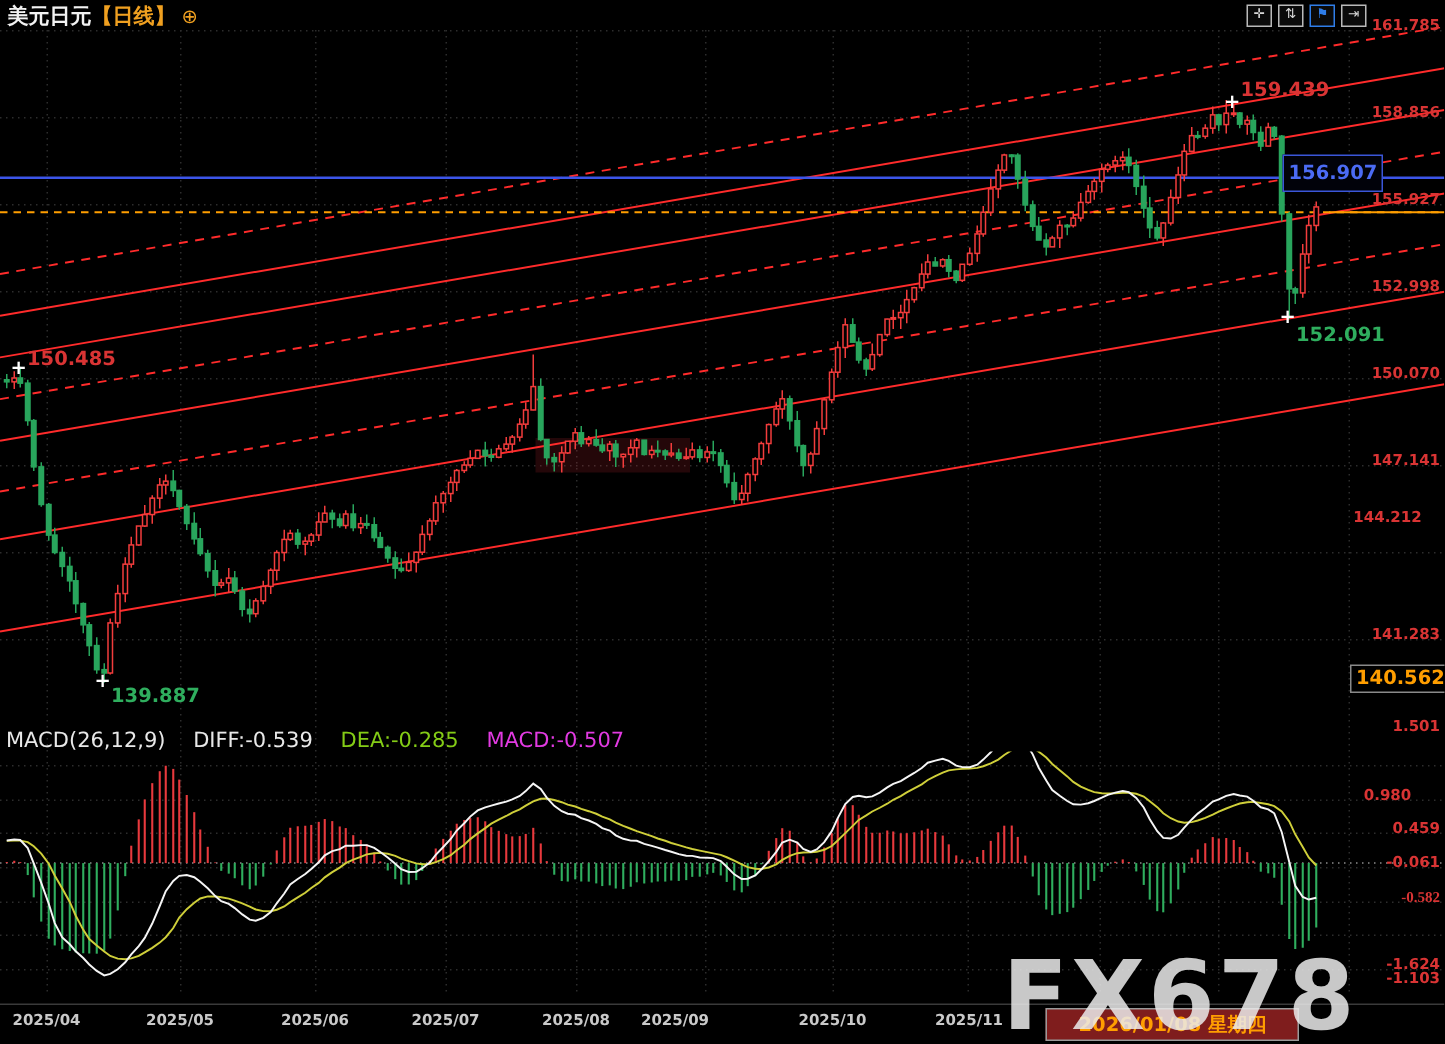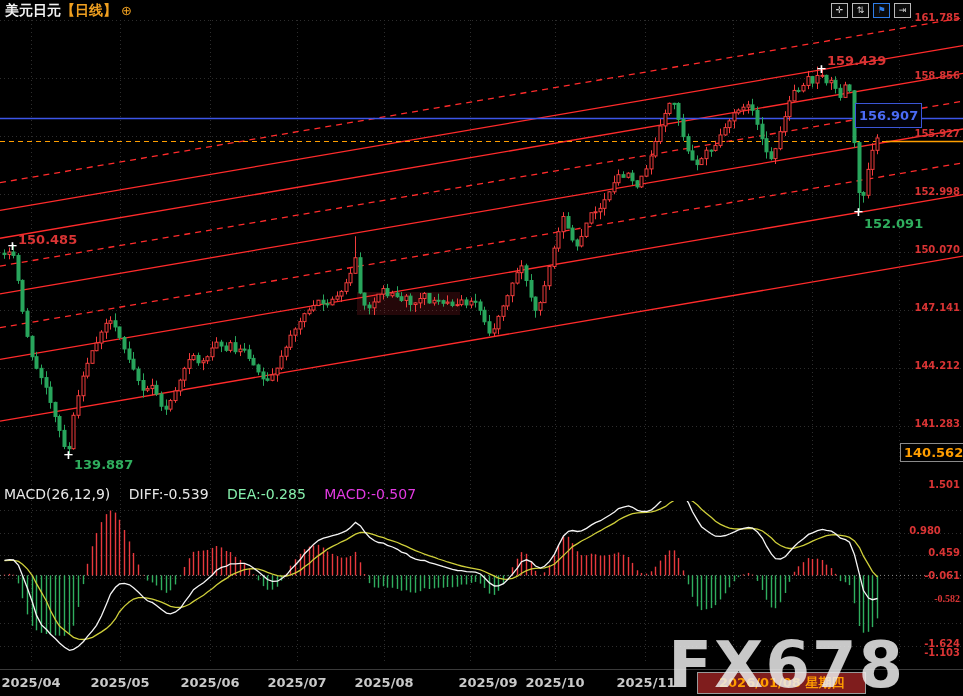--- a/index.html
+++ b/index.html
@@ -11,32 +11,32 @@
   .title-row{left:5px;top:2px;font-size:14px;color:#e8e8e8;white-space:nowrap;}
   .title-sym{color:#f2f2f2;font-weight:bold;}
   .title-period{color:#f0a020;font-weight:bold;}
   .title-add{color:#f0a020;margin-left:4px;font-size:13px;cursor:pointer;}
   .toolbar{right:52px;top:3px;display:flex;gap:4px;}
   .tool-btn{width:15px;height:13px;border:1px solid #b9b9b9;color:#d8d8d8;font-size:9px;
             line-height:13px;text-align:center;cursor:pointer;background:#0a0a0a;}
   .tool-btn.active{border-color:#2f7de8;color:#2f7de8;}
   .axis-label{position:absolute;right:3px;width:70px;text-align:right;font-size:10px;
               font-weight:bold;color:#d93434;letter-spacing:0;}
-  .month-label{position:absolute;font-size:13px;font-weight:bold;color:#c9c9c9;
+  .month-label{position:absolute;font-size:10px;font-weight:bold;color:#c9c9c9;
                transform:translateX(-50%);top:675px;white-space:nowrap;}
   .swing-label{position:absolute;font-size:13px;font-weight:bold;white-space:nowrap;}
   .plus-marker{position:absolute;color:#ffffff;font-size:13px;font-weight:bold;line-height:10px;}
   .px-box{position:absolute;border:1px solid #8a8a8a;background:#000;color:#ff9e00;
           font-size:13px;font-weight:bold;text-align:right;padding:1px 3px;}
   .blue-box{position:absolute;border:1px solid #3b56d8;background:#01020a;color:#4b6bf5;
             font-size:13px;font-weight:bold;padding:4px 3px;}
   .macd-legend{left:4px;top:486px;font-size:14px;white-space:nowrap;}
   .macd-legend span{margin-right:14px;}
   .lg-white{color:#e8e8e8;}
-  .lg-yellow{color:#86efac;}
+  .lg-yellow{color:#84cc16;}
   .lg-magenta{color:#e23ae2;margin-top:15px;}
   .date-box{position:absolute;border:1px solid #9a9a9a;background:#7f1d1d;color:#ff9e00;
             font-size:13px;font-weight:bold;padding:1px 21px;white-space:nowrap;}
   .watermark{position:absolute;right:58px;top:628px;font-size:64px;color:rgba(235,235,235,0.85);
              font-weight:bold;letter-spacing:2px;}
   .x-axis-line{position:absolute;left:0;top:669px;width:963px;height:0;border-top:1px solid #3a3a3a;}
 </style>
 </head>
 <body>
 
@@ -683,39 +683,39 @@
     <div class="tool-btn">⇥</div>
   </div>
 
   <div id="price-axis">
       <div class="axis-label" style="top: 12px;">161.785</div>
       <div class="axis-label" style="top: 70px;">158.856</div>
       <div class="axis-label" style="top: 128px;">155.927</div>
       <div class="axis-label" style="top: 186px;">152.998</div>
       <div class="axis-label" style="top: 244px;">150.070</div>
       <div class="axis-label" style="top: 302px;">147.141</div>
-      <div class="axis-label" style="top: 360px;">144.212</div>
+      <div class="axis-label" style="top: 340px; text-align: center;">144.212</div>
       <div class="axis-label" style="top: 418px;">141.283</div>
     </div>
   <div id="macd-axis">
       <div class="axis-label" style="top: 479px; text-align: right;">1.501</div>
       <div class="axis-label" style="top: 525px; text-align: center;">0.980</div>
       <div class="axis-label" style="top: 547px;">0.459</div>
       <div class="axis-label" style="top: 570px;">-0.061</div>
       <div class="axis-label" style="top: 593px; font-family: Liberation Serif, serif;">-0.582</div>
       <div class="axis-label" style="top: 647px;">-1.103</div>
       <div class="axis-label" style="top: 638px;">-1.624</div>
     </div>
   <div id="month-axis">
       <div class="month-label" style="left: 31px;">2025/04</div>
       <div class="month-label" style="left: 120px;">2025/05</div>
       <div class="month-label" style="left: 210px;">2025/06</div>
       <div class="month-label" style="left: 297px;">2025/07</div>
       <div class="month-label" style="left: 384px;">2025/08</div>
-      <div class="month-label" style="left: 488px;">2025/09</div>
+      <div class="month-label" style="left: 450px;">2025/09</div>
       <div class="month-label" style="left: 555px;">2025/10</div>
       <div class="month-label" style="left: 646px;">2025/11</div>
       <div class="month-label" style="left: 733px;">2025/12</div>
       <div class="month-label" style="left: 826px;">2026/01</div>
     </div>
   <div id="annot-layer">
       <div class="swing-label" style="left: 18px; top: 232px; color: rgb(217, 52, 52);">150.485</div>
       <div class="plus-marker" style="left: 7px; top: 241px;">+</div>
       <div class="swing-label" style="left: 74px; top: 457px; color: rgb(47, 174, 94);">139.887</div>
       <div class="plus-marker" style="left: 63px; top: 450px;">+</div>

